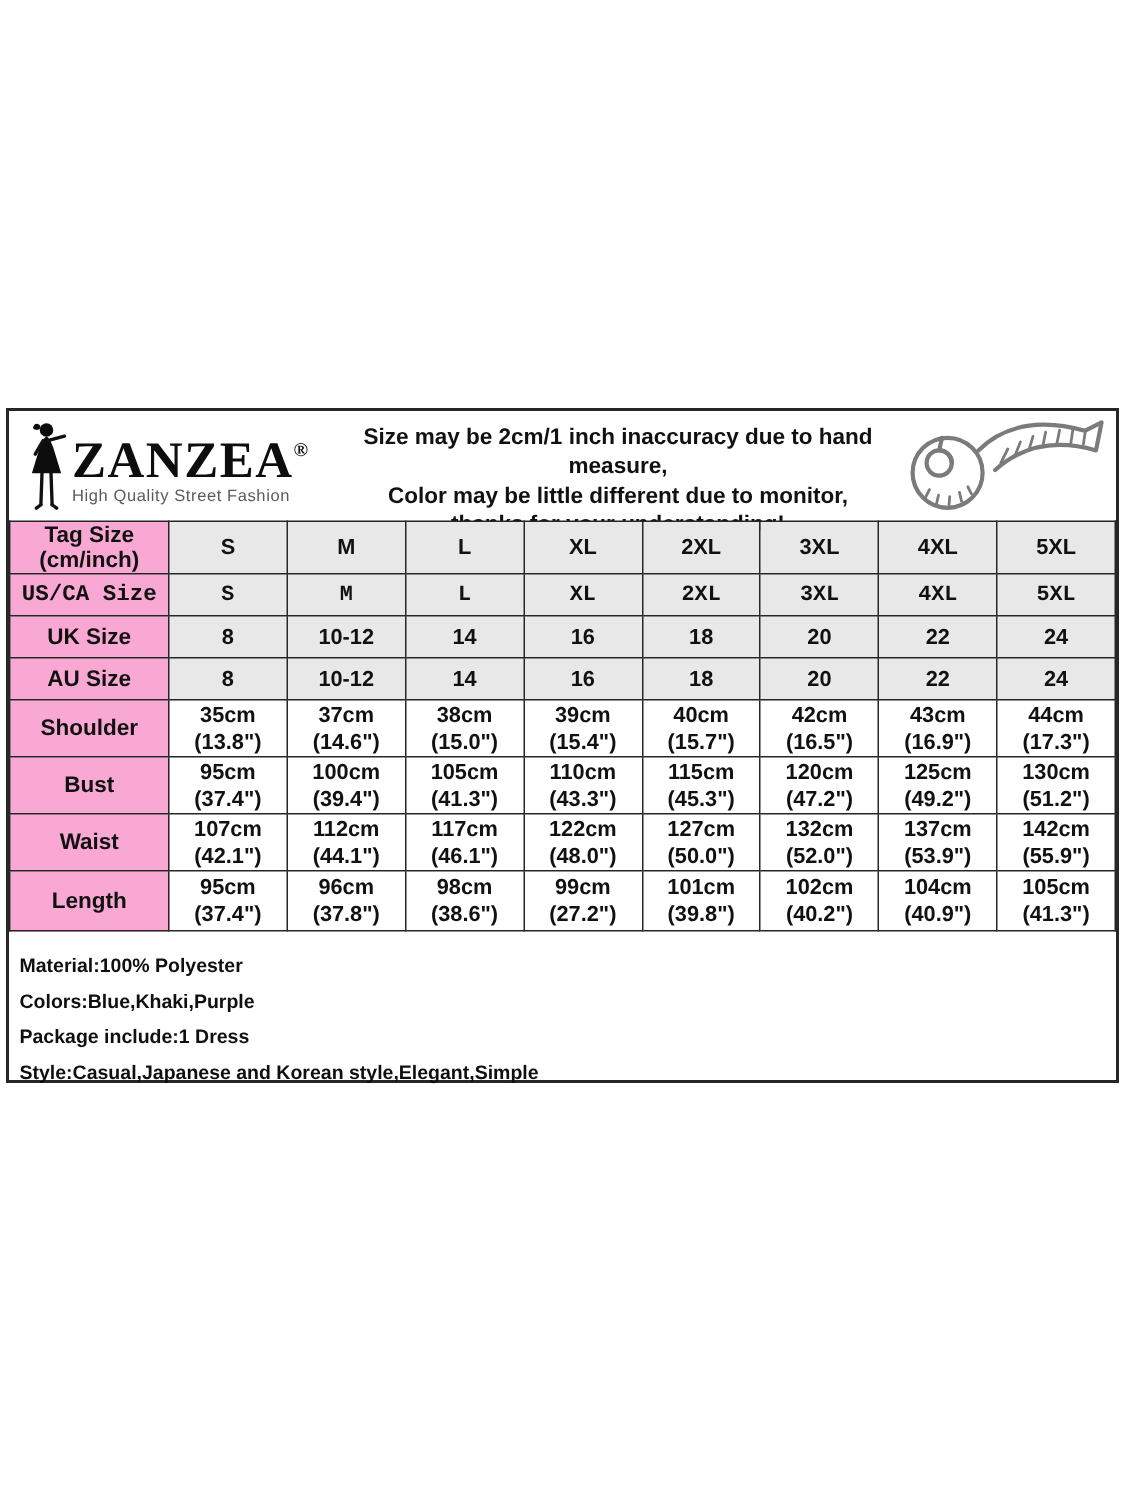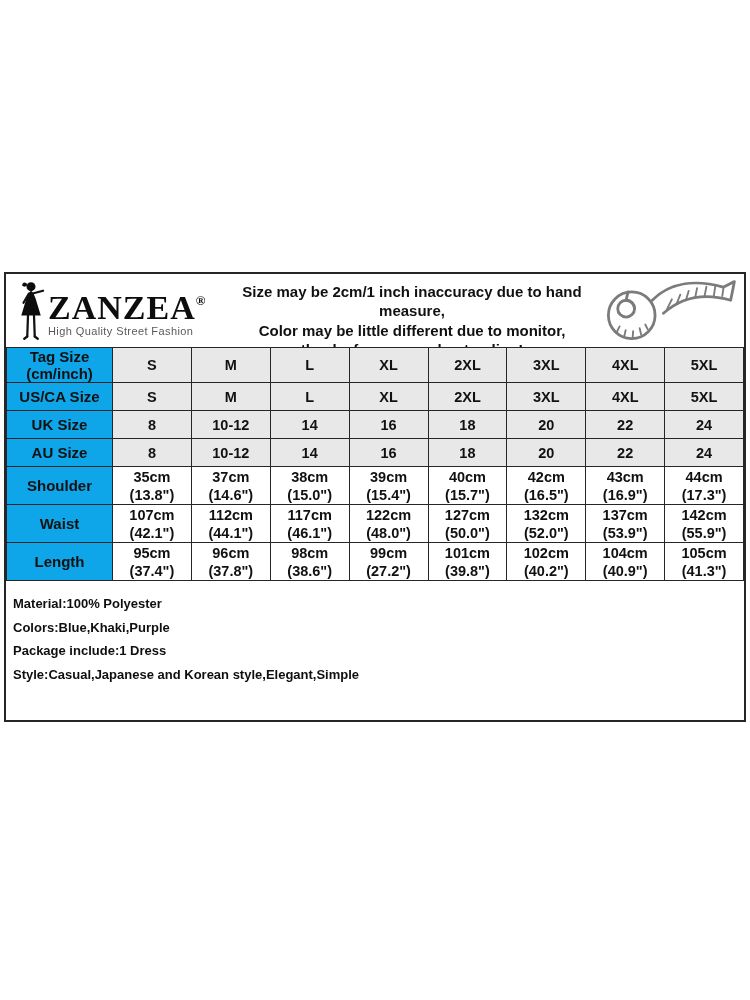--- a/index.html
+++ b/index.html
@@ -20,25 +20,25 @@
   .brand-reg { font-size:13px; vertical-align:14px; letter-spacing:0; }
   .tagline { font-size:11px; color:#5a5a5a; letter-spacing:0.4px; margin-top:1px; white-space:nowrap; }
   .disclaimer { flex:1 1 auto; text-align:center; font-weight:bold;
     font-size:15px; line-height:19.5px; color:#111;margin-top:20px; }
   .tape { width:148px; flex:0 0 auto; display:flex; justify-content:center; }
   
   table { width:100%; border-collapse:collapse; table-layout:fixed; flex:0 0 auto; }
   col.col-label { width:106px; }
   th, td { border:1.5px solid #262626; text-align:center; vertical-align:middle;
     font-weight:bold; color:#111; white-space:pre-line; }
-  th { font-size:15px; line-height:17px; background:#0ea5e9; }
+  th { font-size:15px; line-height:17px; background:#f9a8d4; }
   td { font-size:14.5px; line-height:18px; }
   tr.shaded td { background:#e8e8e8; }
   tbody tr:nth-child(1) th, tbody tr:nth-child(1) td { height:34px; }
-  tbody tr:nth-child(2) th, tbody tr:nth-child(2) td { height:28px; }
+  tbody tr:nth-child(2) th, tbody tr:nth-child(2) td { height:28px;font-family:Liberation Mono, monospace; }
   tbody tr:nth-child(3) th, tbody tr:nth-child(3) td { height:28px; }
   tbody tr:nth-child(4) th, tbody tr:nth-child(4) td { height:28px; }
   tbody tr:nth-child(n+5) th, tbody tr:nth-child(n+5) td { height:38px; }
   tbody tr:nth-child(8) th, tbody tr:nth-child(8) td { height:40px; }
   
   .info { flex:1 1 auto; padding:11px 8px 0 7px; }
   .info p { font-size:13px; font-weight:bold; color:#0f0f0f; line-height:23.5px; }
   svg .ln { fill:none; stroke:#111; stroke-width:3; stroke-linecap:round; }
   svg .gy { fill:none; stroke:#7b7b7b; stroke-width:3; stroke-linejoin:round; stroke-linecap:round; }
 </style>
@@ -165,20 +165,39 @@
           <td>40cm
 (15.7")</td>
           <td>42cm
 (16.5")</td>
           <td>43cm
 (16.9")</td>
           <td>44cm
 (17.3")</td>
         </tr>
         <tr>
+          <th>Bust</th>
+          <td>95cm
+(37.4")</td>
+          <td>100cm
+(39.4")</td>
+          <td>105cm
+(41.3")</td>
+          <td>110cm
+(43.3")</td>
+          <td>115cm
+(45.3")</td>
+          <td>120cm
+(47.2")</td>
+          <td>125cm
+(49.2")</td>
+          <td>130cm
+(51.2")</td>
+        </tr>
+        <tr>
           <th>Waist</th>
           <td>107cm
 (42.1")</td>
           <td>112cm
 (44.1")</td>
           <td>117cm
 (46.1")</td>
           <td>122cm
 (48.0")</td>
           <td>127cm

